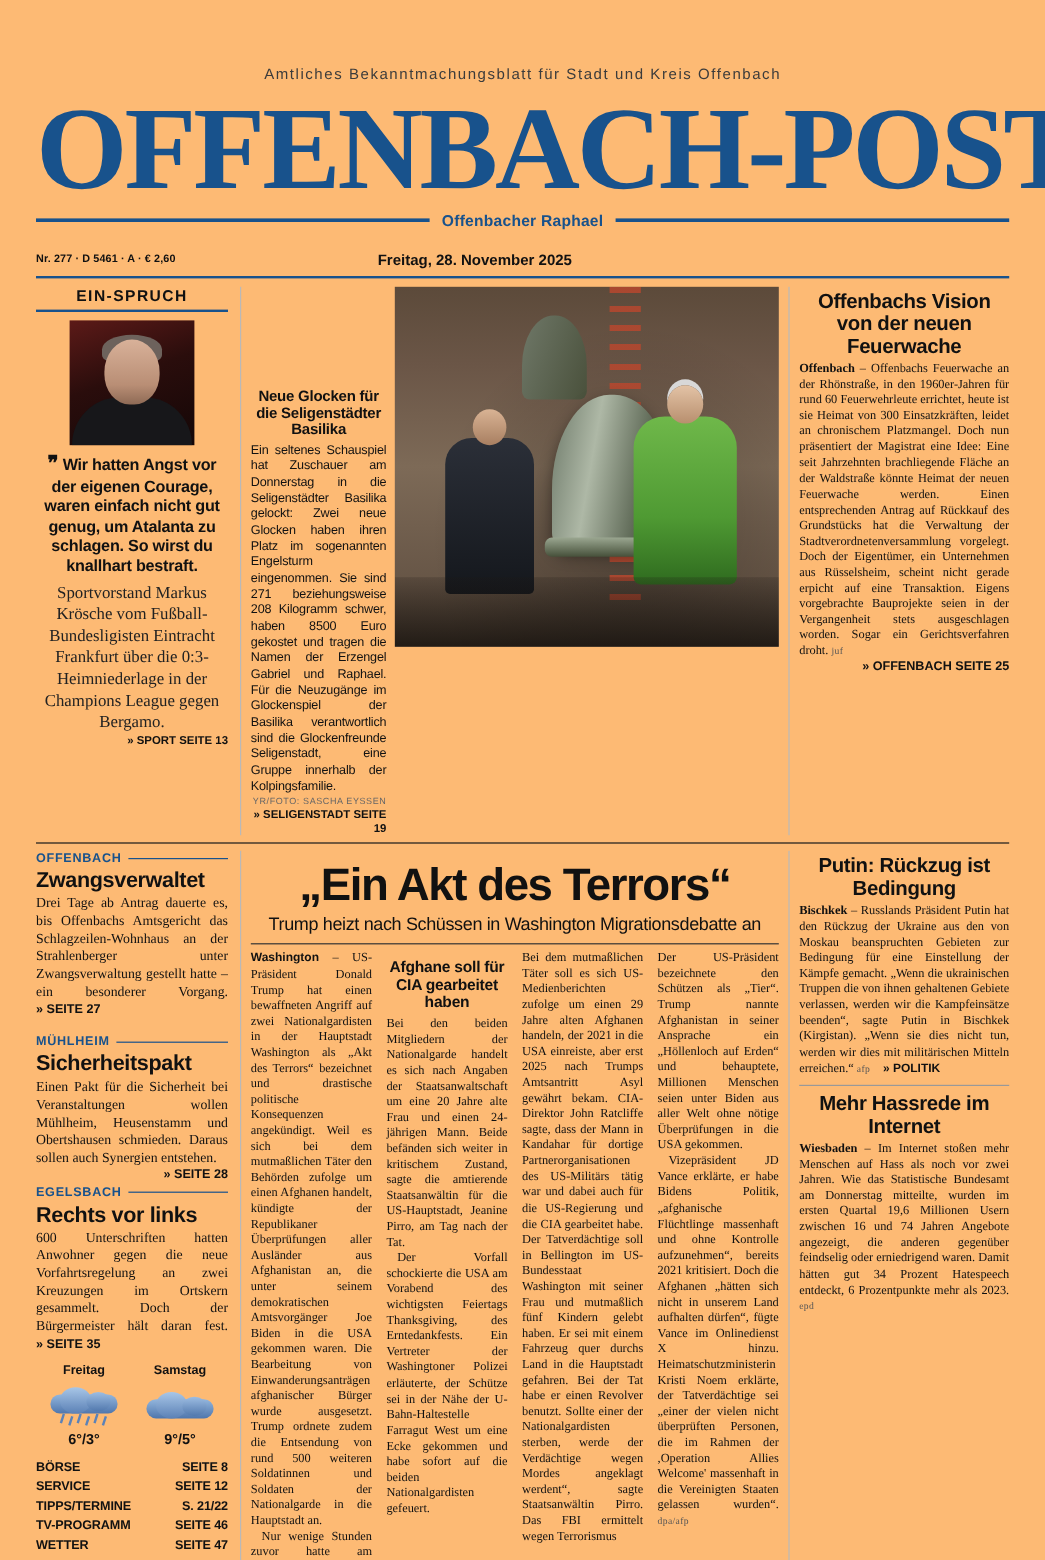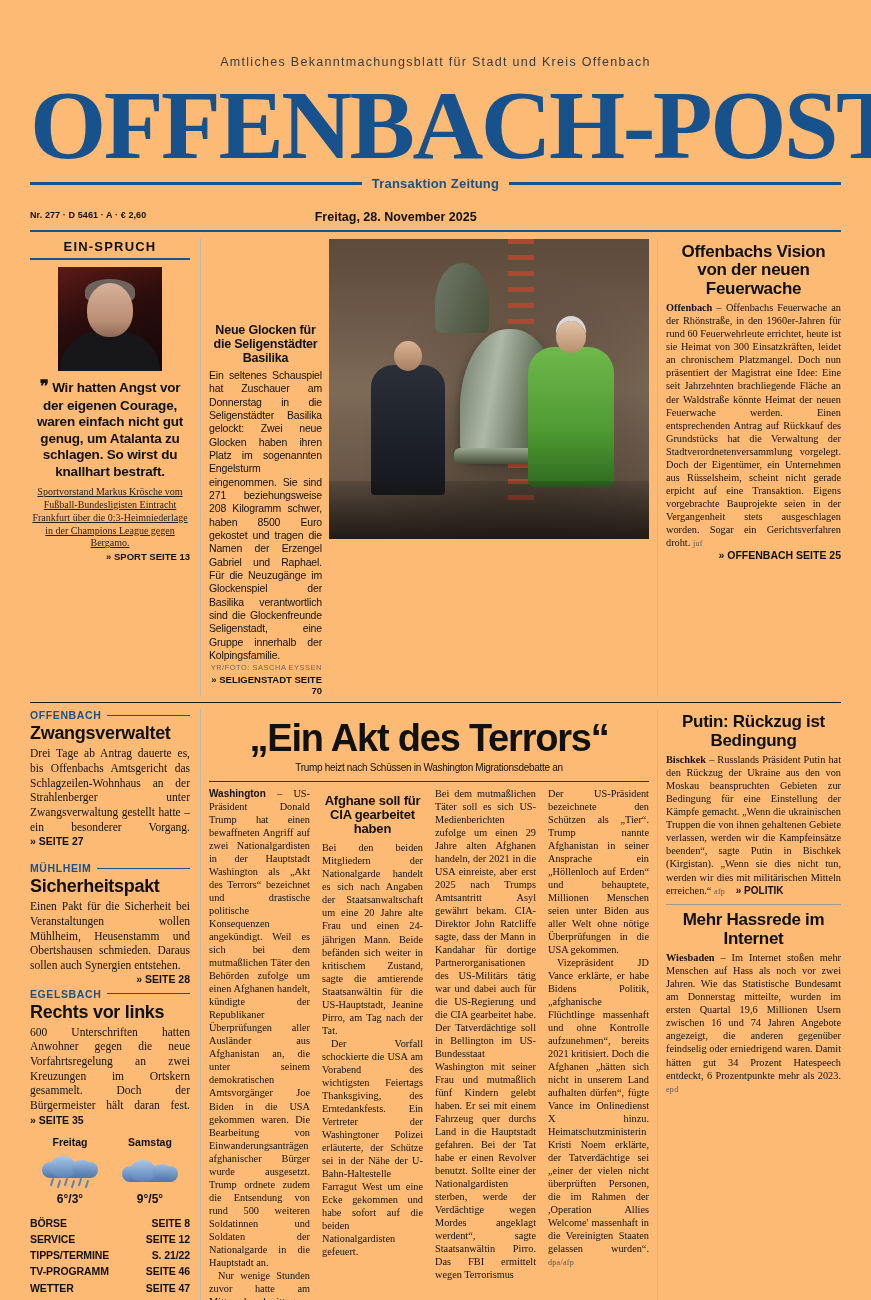--- a/index.html
+++ b/index.html
@@ -108,22 +108,22 @@
     width:100px; height:40px; border-radius:40px 40px 0 0;
     background:#17171a;
   }
   .quote-text {
     font-size:13.5px; font-weight:bold; line-height:1.22;
     text-align:center; letter-spacing:-.2px;
   }
   .quote-mark { color:#111; font-size:17px; font-weight:bold; }
   .quote-attrib {
     font-family:"Liberation Serif", serif;
-    font-size:10px; line-height:1.28; text-align:center;
-    margin-top:6px; color:#222;text-decoration:underline;
+    font-size:14px; line-height:1.28; text-align:center;
+    margin-top:6px; color:#222;
   }
   .quote-ref { text-align:right; font-size:9.5px; font-weight:bold; margin-top:1px; }
 
   
   .weather { margin-top:8px; }
   .weather-row { display:flex; justify-content:space-around; }
   .weather-day { text-align:center; width:70px; }
   .weather-day .dname { font-size:10.5px; font-weight:bold; margin-bottom:4px; }
   .weather-day .temp { font-size:12px; font-weight:bold; margin-top:2px; }
   .wicon { height:38px; position:relative; }
@@ -223,21 +223,21 @@
     letter-spacing:-.15px;
   }
   .teaser-ref { font-size:9.5px; font-weight:bold; text-align:right; margin-top:2px; }
 
   
   .lead-head {
     text-align:center; font-size:38px; font-weight:bold;
     letter-spacing:-1.2px; line-height:1.02; margin:10px 0 4px 0;
   }
   .lead-sub {
-    text-align:center; font-size:10px; line-height:1.15;
+    text-align:center; font-size:15px; line-height:1.15;
     letter-spacing:-.3px; margin-bottom:7px;
   }
 
   .body-cols { display:flex; }
   .bcol { flex:1; padding:0 6px; }
   .bcol:first-child { padding-left:0; }
   .bcol:last-child { padding-right:0; }
   .artbody {
     font-family:"Liberation Serif", serif;
     font-size:10.3px; line-height:1.265; text-align:justify; hyphens:auto;
@@ -267,21 +267,21 @@
 </head>
 <body>
 
 <div class="page">
 
   <div class="masthead">
     <div class="masthead-kicker">Amtliches Bekanntmachungsblatt für Stadt und Kreis Offenbach</div>
     <div class="masthead-title">OFFENBACH-POST</div>
     <div class="masthead-rule-row">
       <div class="rule"></div>
-      <div class="masthead-sub">Transaktion Zeitung</div>
+      <div class="masthead-sub">Offenbacher Raphael</div>
       <div class="rule"></div>
     </div>
     <div class="masthead-meta">
       <div class="issue">Nr. 277 · D 5461 · A · € 2,60</div>
       <div class="date">Freitag, 28. November 2025</div>
       <div style="width:1px"></div>
     </div>
   </div>
   <div class="hrule-blue"></div>
 
@@ -305,21 +305,21 @@
       </div>
 
       <div class="vsep" style="margin-left:10px;"></div>
 
       <div class="col-mid">
         <div class="row">
           <div class="teaser-col">
             <div class="teaser-title" style="margin-top:84px;">Neue Glocken für die Seligenstädter Basilika</div>
             <div class="teaser-body">Ein seltenes Schauspiel hat Zuschauer am Donnerstag in die Seligenstädter Basilika gelockt: Zwei neue Glocken haben ihren Platz im sogenannten Engelsturm eingenommen. Sie sind 271 beziehungsweise 208 Kilogramm schwer, haben 8500 Euro gekostet und tragen die Namen der Erzengel Gabriel und Raphael. Für die Neuzugänge im Glockenspiel der Basilika verantwortlich sind die Glockenfreunde Seligenstadt, eine Gruppe innerhalb der Kolpingsfamilie.</div>
             <div class="photo-credit">YR/FOTO: SASCHA EYSSEN</div>
-            <div class="teaser-ref">» SELIGENSTADT SEITE 70</div>
+            <div class="teaser-ref">» SELIGENSTADT SEITE 19</div>
           </div>
           <div style="flex:1;">
             <div class="photo photo-bells">
               <div class="ladder"></div>
               <div class="bellB"></div>
               <div class="bellA"></div>
               <div class="person-dark">
                   <div class="h"></div>
                 </div>
               <div class="person-green">

